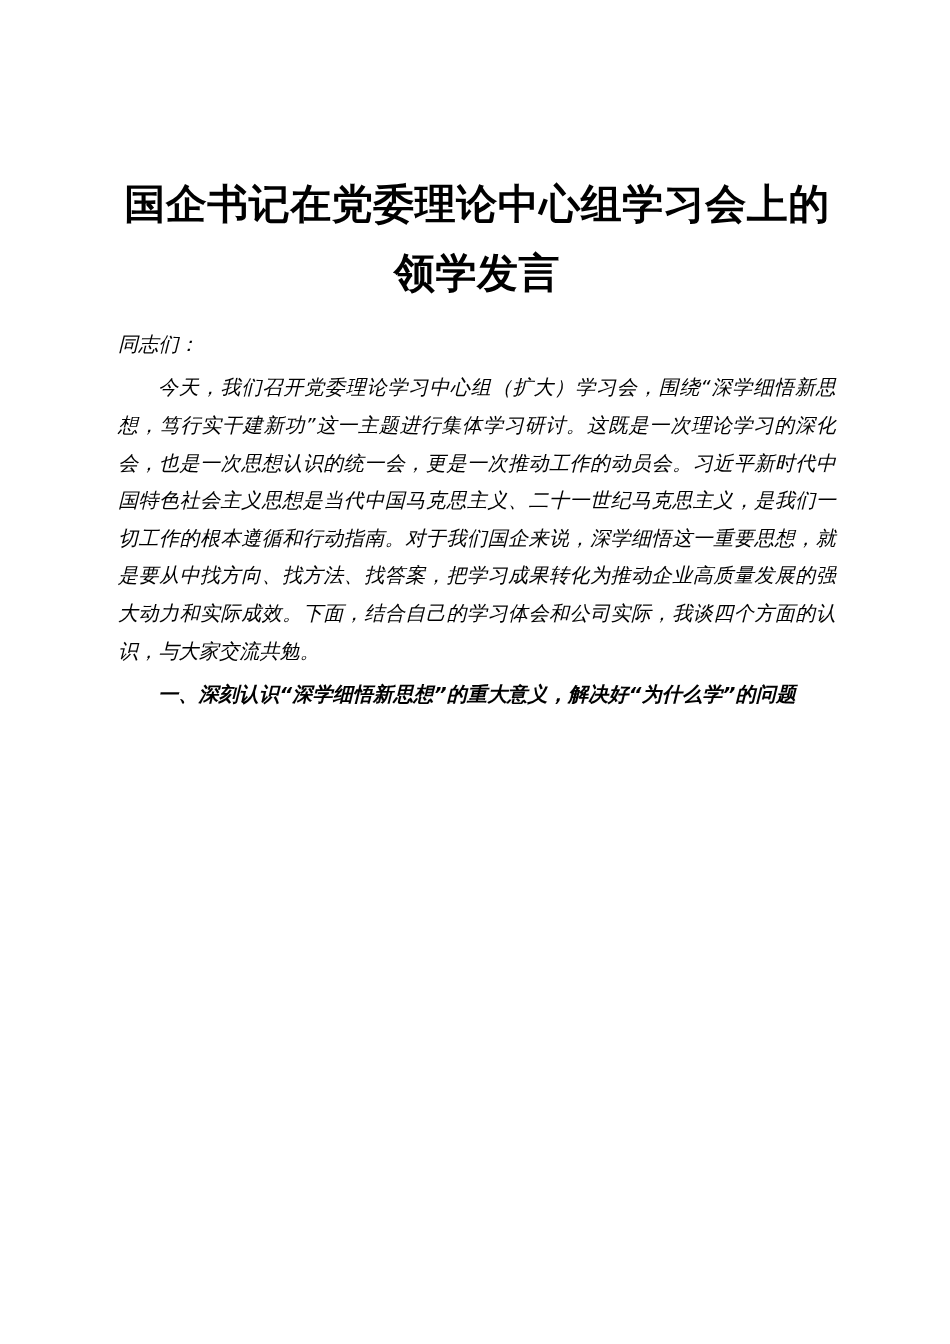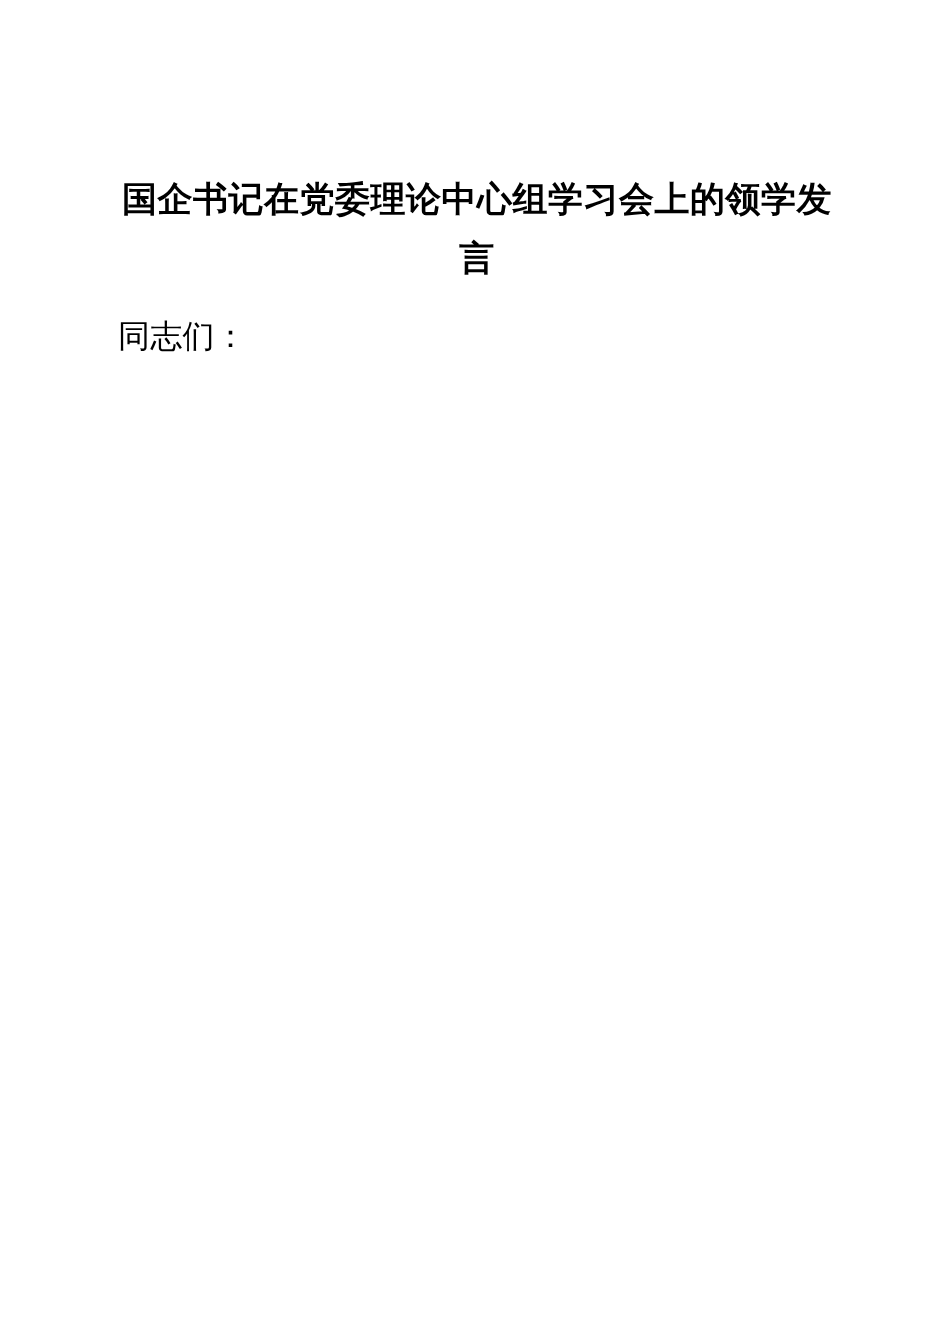--- a/index.html
+++ b/index.html
@@ -19,35 +19,36 @@
     box-sizing: border-box;
     overflow: hidden;
   }
   .content {
     position: absolute;
     left: 118px;
     top: 170px;
     width: 718px;
   }
   .doc-title {
-    font-size: 35px;
+    font-size: 41px;
     font-weight: bold;
     line-height: 1.68;
     text-align: center;
     letter-spacing: 0.5px;
     margin: 0 0 18px 0;
     padding: 0 4px;
   }
   .para {
-    font-size: 32px;
+    font-size: 20px;
     line-height: 1.88;
     text-align: justify;
     text-justify: inter-ideograph;
     margin: 6px 0 2px 0;
     letter-spacing: 0.2px;
+    font-style: italic;
   }
   .para.indent {
     text-indent: 2em;
   }
   .para.salutation {
     text-indent: 0;
   }
   .para.heading {
     text-indent: 2em;
     font-weight: bold;
@@ -56,17 +57,19 @@
 </head>
 <body>
 
 <div class="page">
   <div class="content">
 
     <h1 class="doc-title">国企书记在党委理论中心组学习会上的领学发言</h1>
 
     <p class="para salutation">同志们：</p>
 
+    <p class="para indent">今天，我们召开党委理论学习中心组（扩大）学习会，围绕“深学细悟新思想，笃行实干建新功”这一主题进行集体学习研讨。这既是一次理论学习的深化会，也是一次思想认识的统一会，更是一次推动工作的动员会。习近平新时代中国特色社会主义思想是当代中国马克思主义、二十一世纪马克思主义，是我们一切工作的根本遵循和行动指南。对于我们国企来说，深学细悟这一重要思想，就是要从中找方向、找方法、找答案，把学习成果转化为推动企业高质量发展的强大动力和实际成效。下面，结合自己的学习体会和公司实际，我谈四个方面的认识，与大家交流共勉。</p>
 
+    <p class="para heading">一、深刻认识“深学细悟新思想”的重大意义，解决好“为什么学”的问题</p>
 
 
   </div>
 </div>
 
 </body></html>

